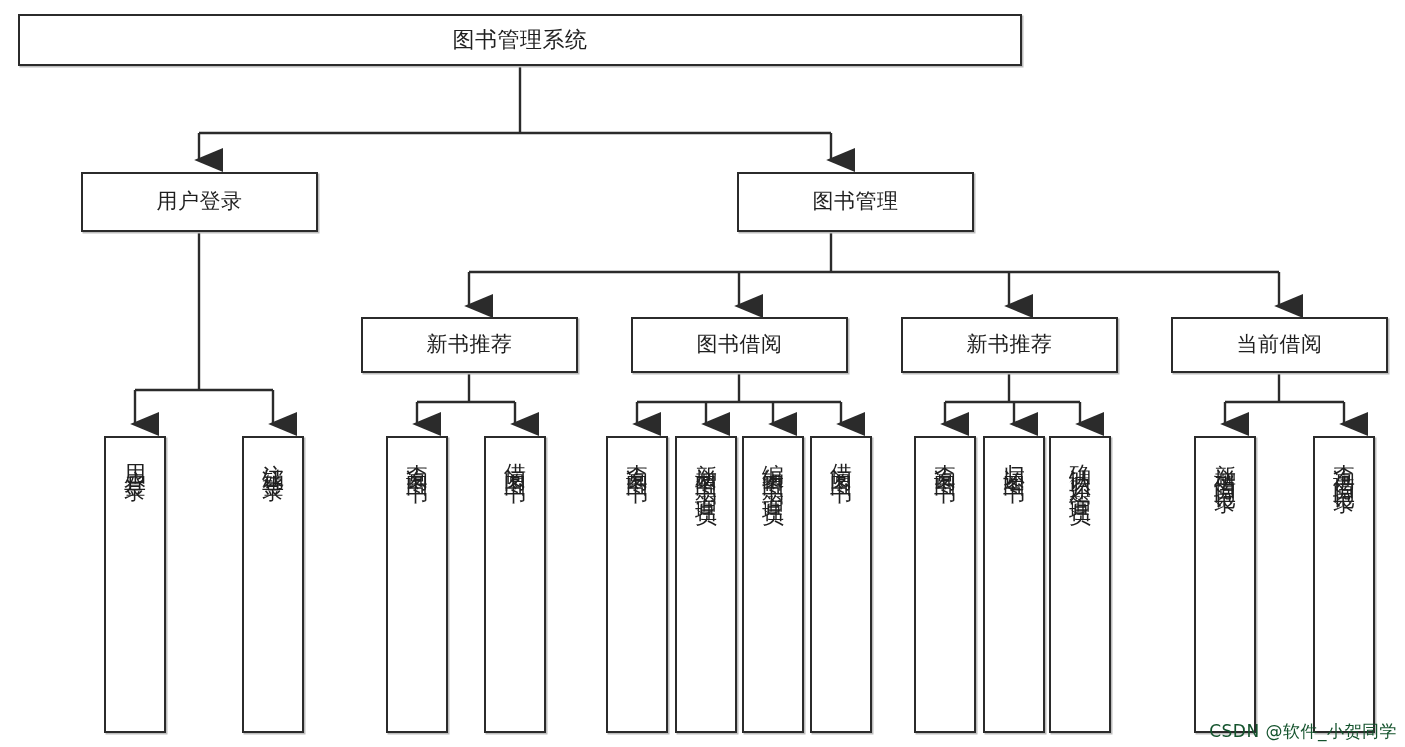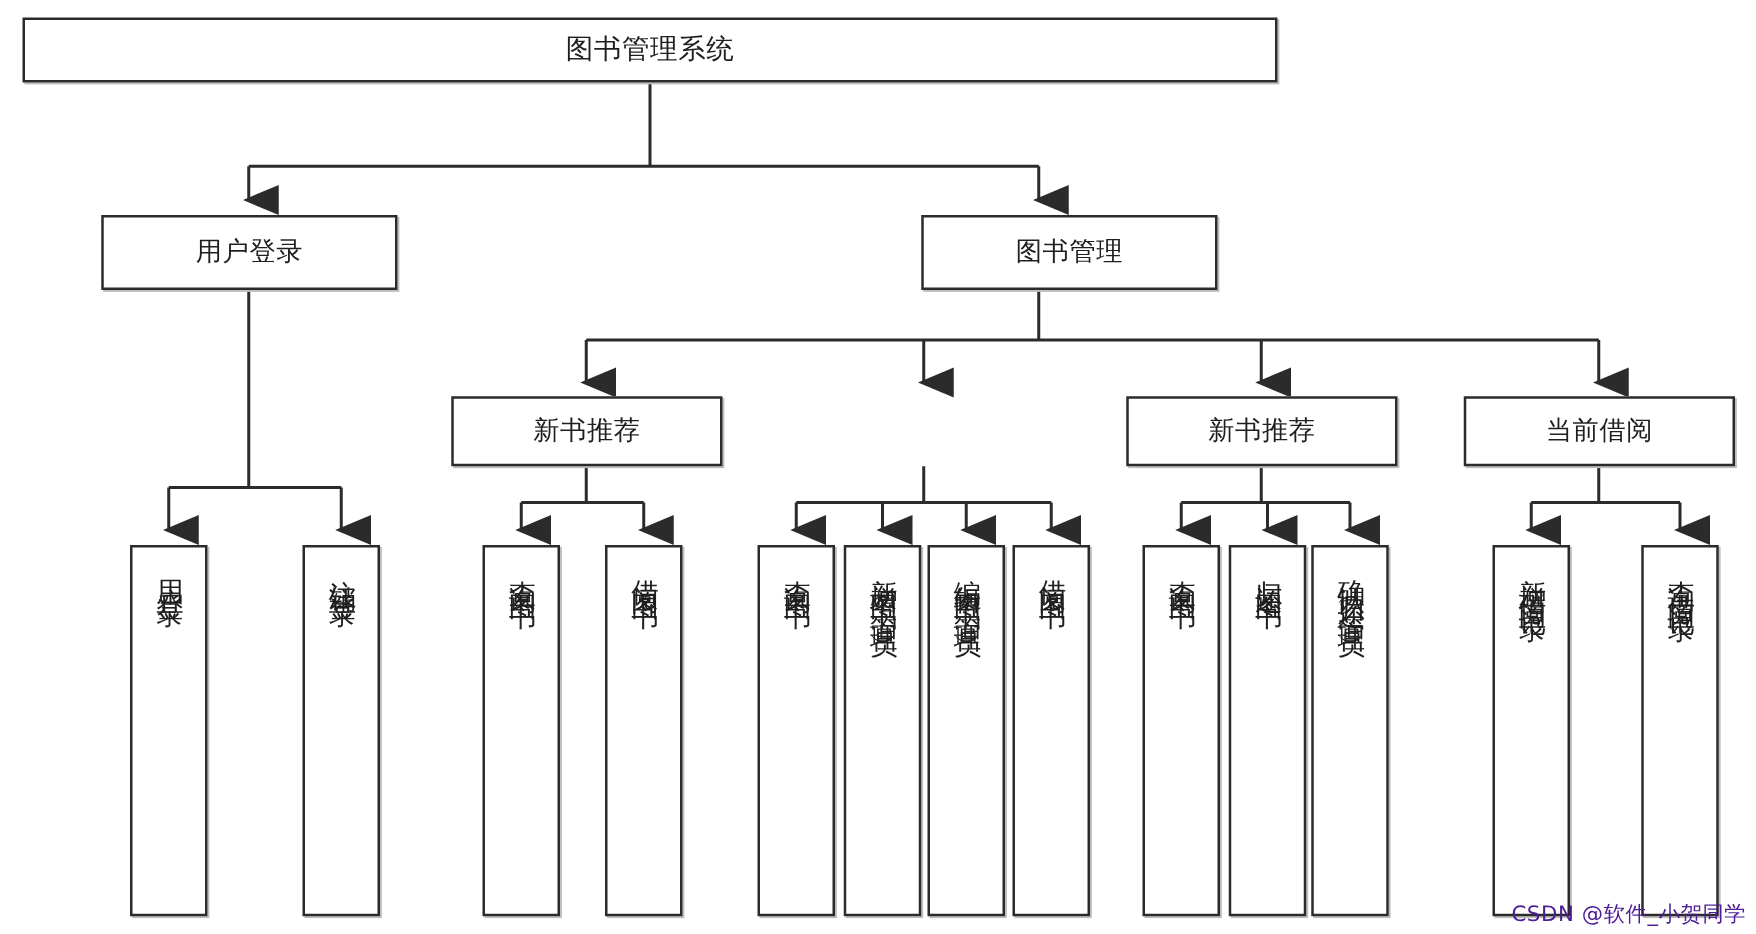--- a/index.html
+++ b/index.html
@@ -58,21 +58,21 @@
     font-size: 22px;
     letter-spacing: 6px;
     line-height: 1;
     white-space: nowrap;
   }
   #watermark {
     position: absolute;
     right: 8px;
     bottom: 4px;
     font-size: 17px;
-    color: #4c1d95;
+    color: #14532d;
     letter-spacing: 0.5px;
     z-index: 3;
     white-space: nowrap;
     font-family: "DejaVu Sans", "Liberation Sans", sans-serif;
   }
 </style>
 </head>
 <body>
 
 <div id="canvas">
@@ -134,20 +134,23 @@
   <div class="node" style="left:81px; top:172px; width:237px; height:60px;">
     <span class="label">用户登录</span>
   </div>
   <div class="node" style="left:725px; top:172px; width:237px; height:60px;margin-left:12px;">
     <span class="label">图书管理</span>
   </div>
 
   <div class="node" style="left:361px; top:317px; width:217px; height:56px;">
     <span class="label">新书推荐</span>
   </div>
+  <div class="node" style="left:631px; top:317px; width:217px; height:56px;">
+    <span class="label">图书借阅</span>
+  </div>
   <div class="node" style="left:901px; top:317px; width:217px; height:56px;">
     <span class="label">新书推荐</span>
   </div>
   <div class="node" style="left:1171px; top:317px; width:217px; height:56px;">
     <span class="label">当前借阅</span>
   </div>
 
   <div class="node leaf" style="left:104px; top:436px; width:62px; height:297px;">
     <span class="label">用户登录</span>
   </div>

